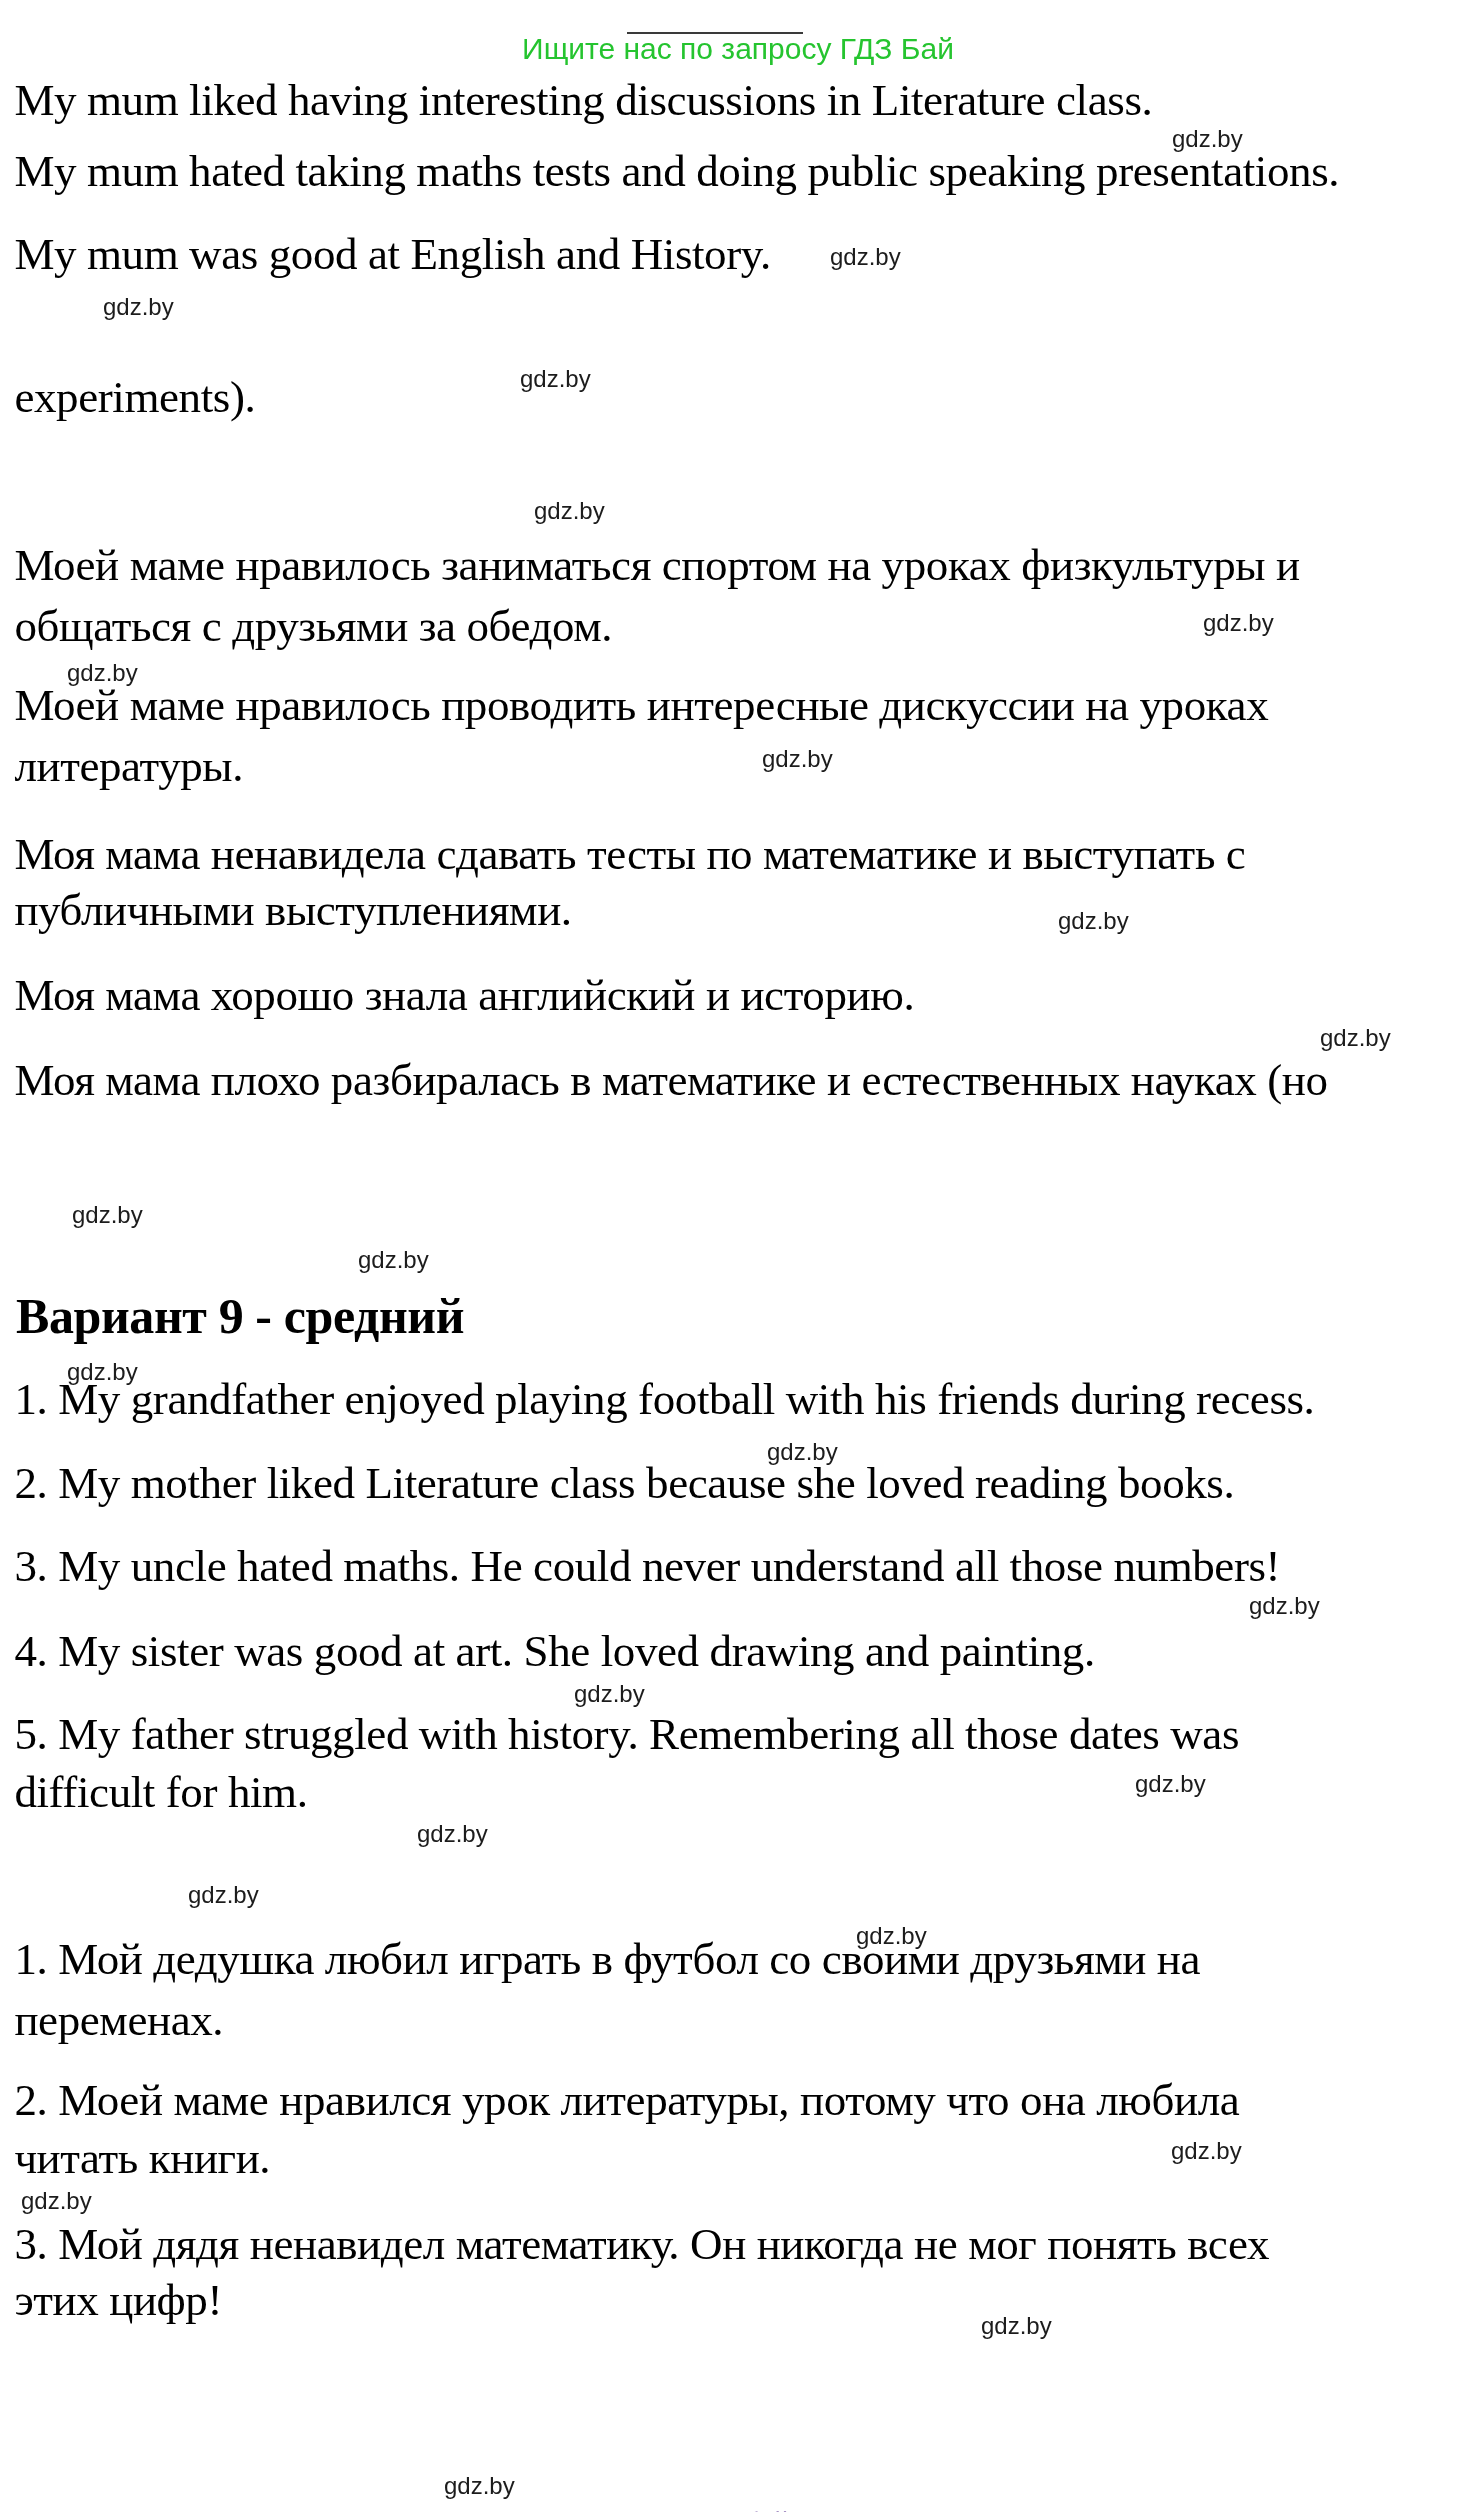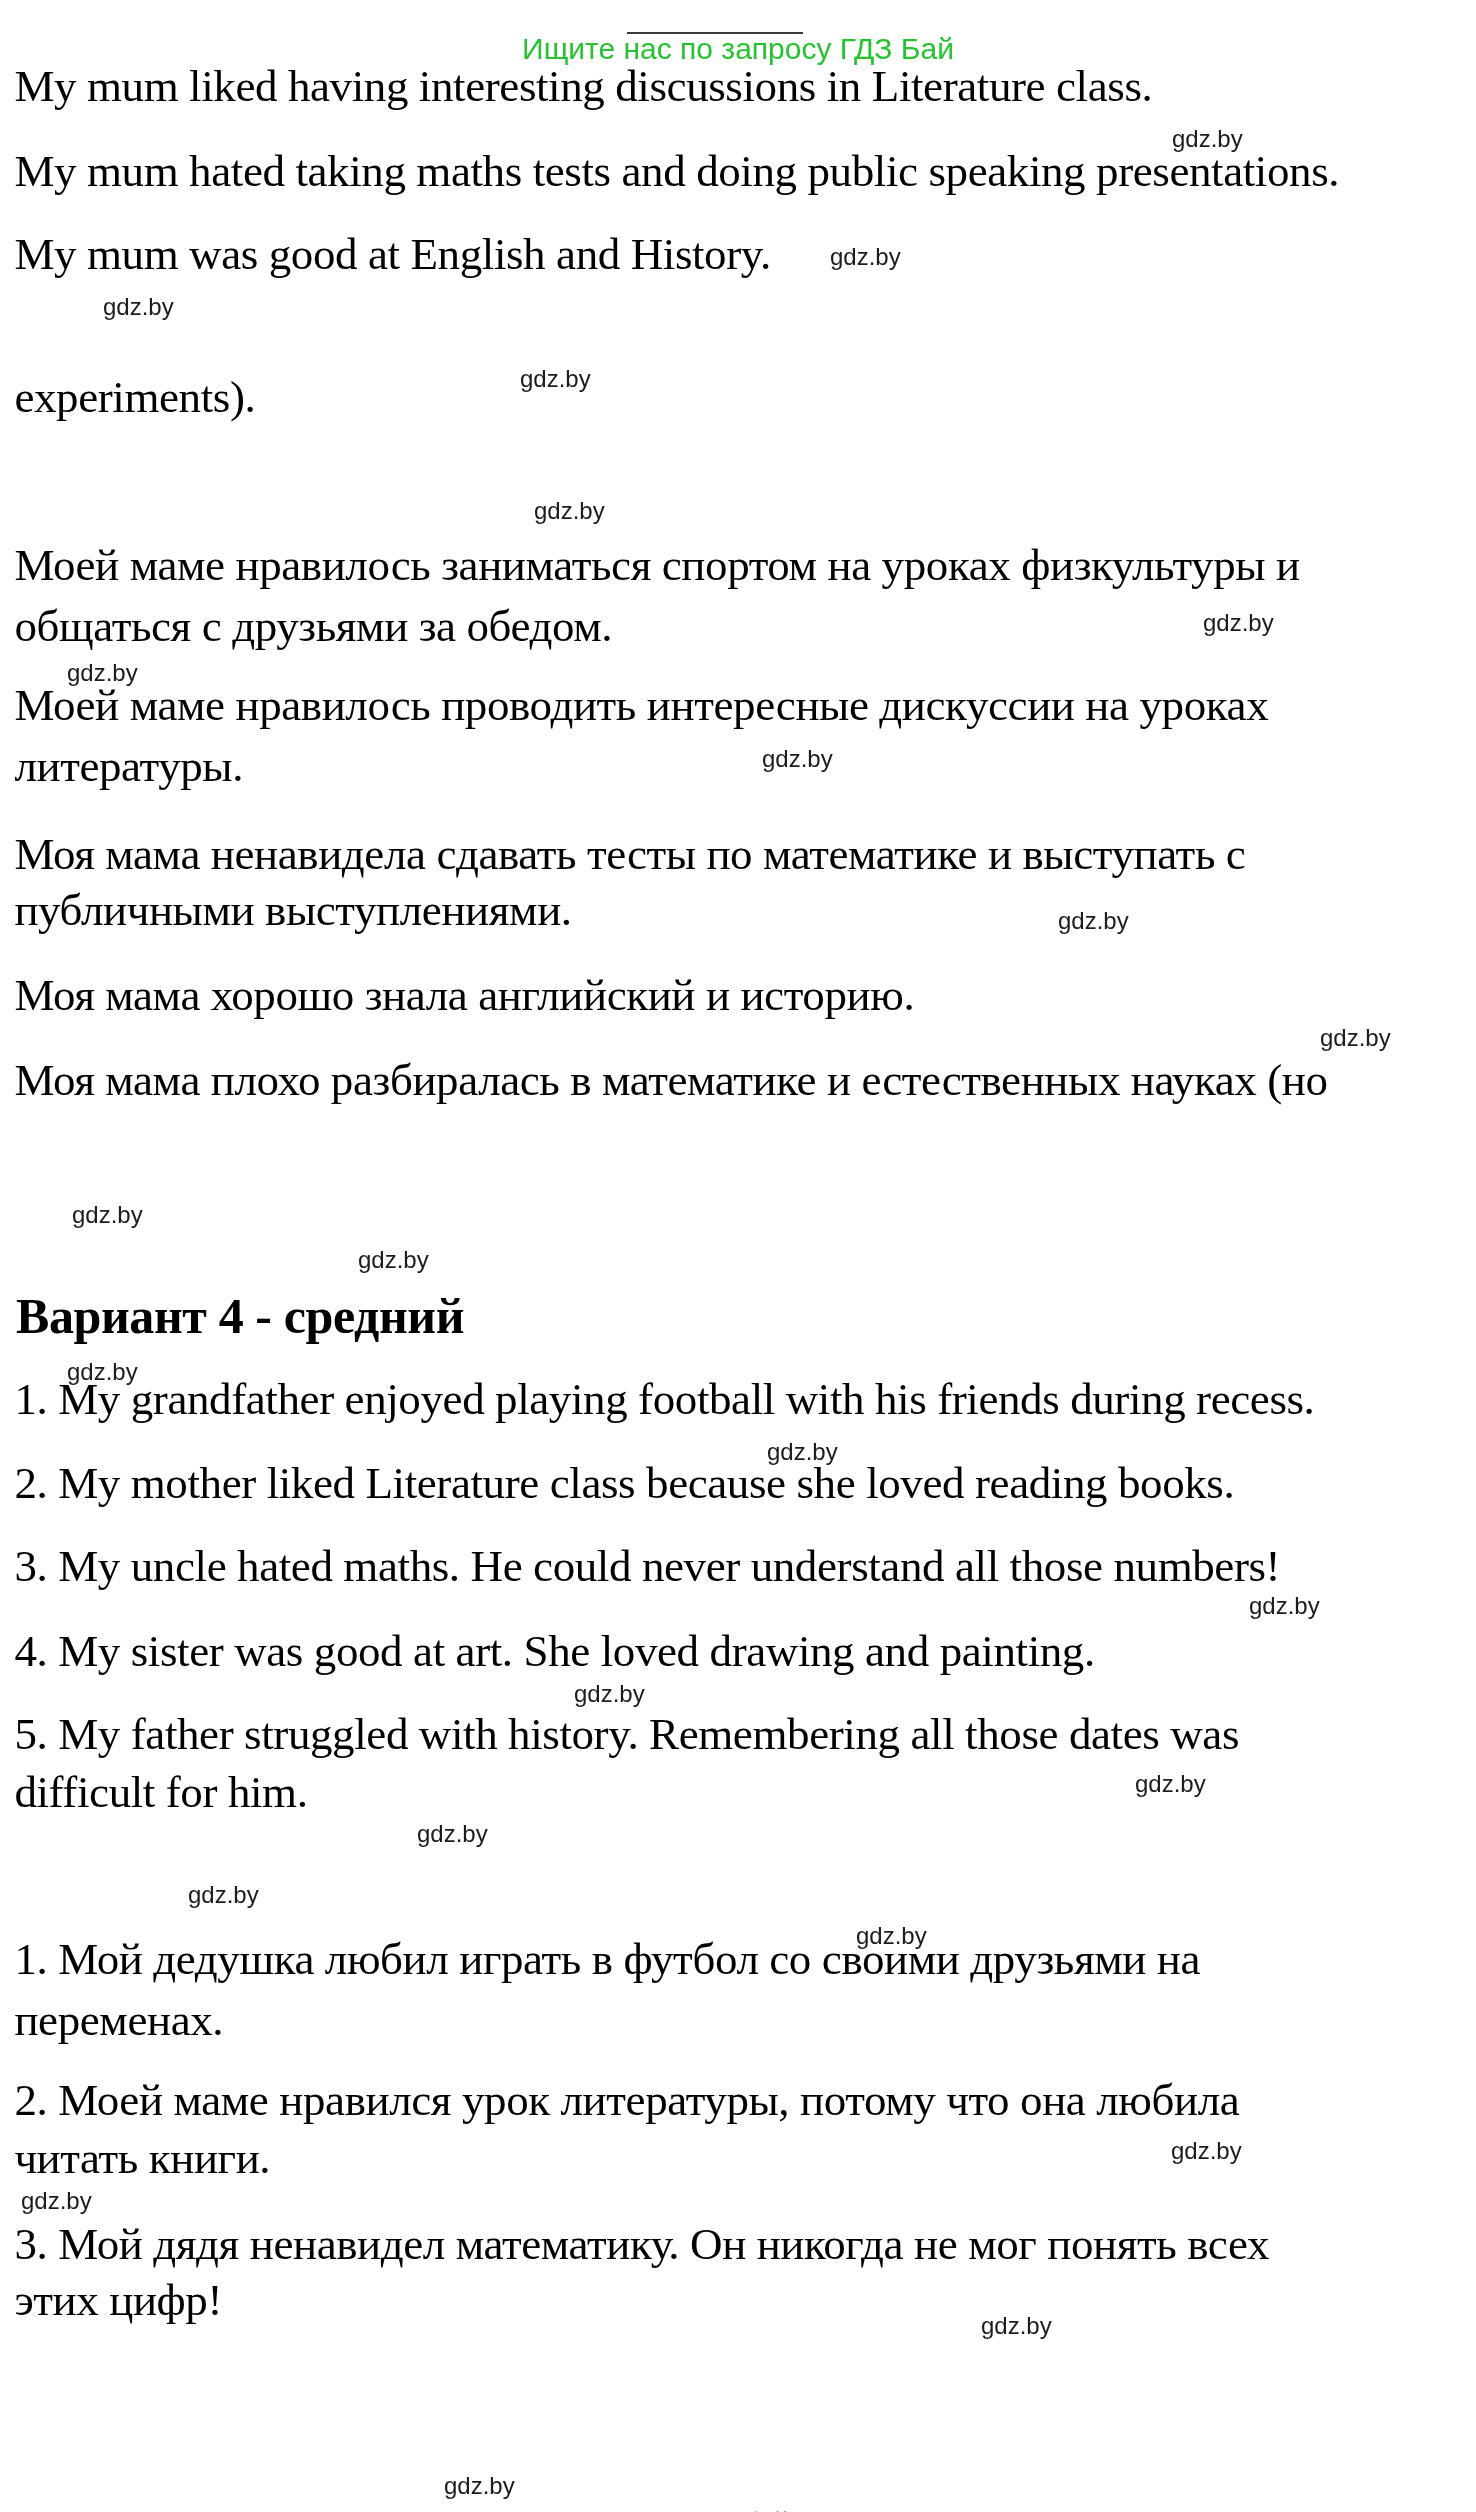--- a/index.html
+++ b/index.html
@@ -64,35 +64,35 @@
 </style>
 </head>
 <body>
 
 <div class="page">
 
   <div class="edge-artifact"></div>
 
   <div class="promo-top">Ищите нас по запросу ГДЗ Бай</div>
 
-  <div class="line" style="top:30px">My mum liked having interesting discussions in Literature class.</div>
+  <div class="line" style="top:44px">My mum liked having interesting discussions in Literature class.</div>
   <div class="line" style="top:115px">My mum hated taking maths tests and doing public speaking presentations.</div>
   <div class="line" style="top:198px">My mum was good at English and History.</div>
   <div class="line" style="top:341px">experiments).</div>
 
   <div class="line" style="top:570px">общаться с друзьями за обедом.</div>
   <div class="line" style="top:509px">Моей маме нравилось заниматься спортом на уроках физкультуры и</div>
   <div class="line" style="top:649px">Моей маме нравилось проводить интересные дискуссии на уроках</div>
   <div class="line" style="top:710px">литературы.</div>
   <div class="line" style="top:798px">Моя мама ненавидела сдавать тесты по математике и выступать с</div>
   <div class="line" style="top:854px">публичными выступлениями.</div>
   <div class="line" style="top:939px">Моя мама хорошо знала английский и историю.</div>
   <div class="line" style="top:1024px">Моя мама плохо разбиралась в математике и естественных науках (но</div>
 
-  <div class="line heading" style="top:1257px">Вариант 4 - средний</div>
+  <div class="line heading" style="top:1257px">Вариант 9 - средний</div>
 
   <div class="line" style="top:1343px">1. My grandfather enjoyed playing football with his friends during recess.</div>
   <div class="line" style="top:1427px">2. My mother liked Literature class because she loved reading books.</div>
   <div class="line" style="top:1510px">3. My uncle hated maths. He could never understand all those numbers!</div>
   <div class="line" style="top:1595px">4. My sister was good at art. She loved drawing and painting.</div>
   <div class="line" style="top:1678px">5. My father struggled with history. Remembering all those dates was</div>
   <div class="line" style="top:1736px">difficult for him.</div>
 
   <div class="line" style="top:1903px">1. Мой дедушка любил играть в футбол со своими друзьями на</div>
   <div class="line" style="top:1964px">переменах.</div>

